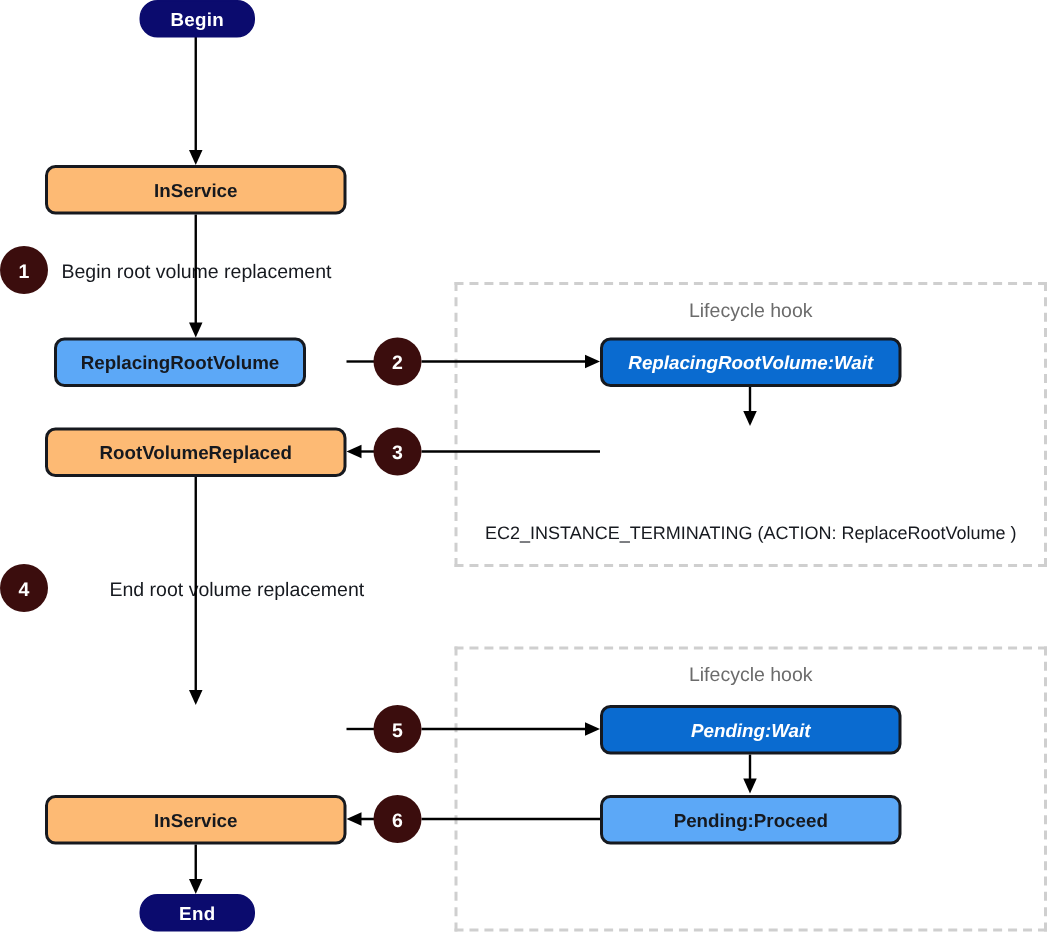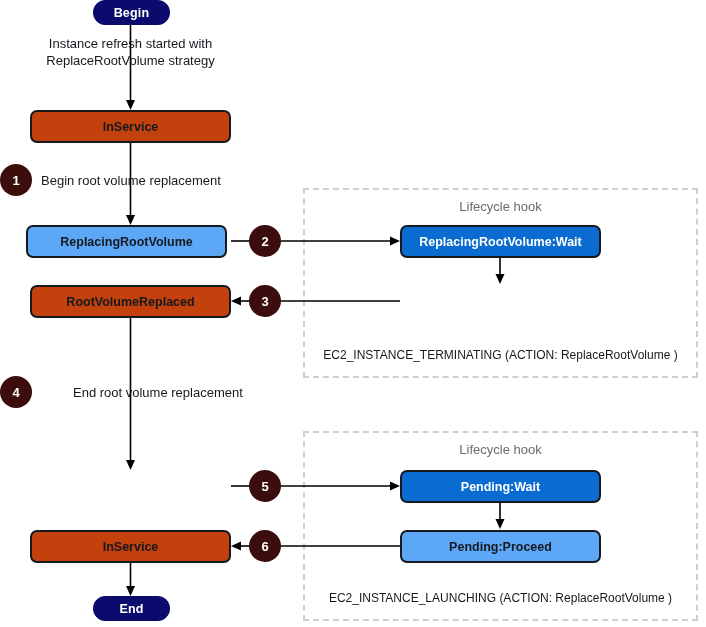--- a/index.html
+++ b/index.html
@@ -40,23 +40,23 @@
     border-radius: 7px;
     display: flex;
     align-items: center;
     justify-content: center;
     font-weight: bold;
     font-size: 12.5px;
     color: #16191f;
     box-sizing: border-box;
     text-align: center;
   }
-  .fill-light  { background: #c2410c; }
+  .fill-light  { background: #fdba74; }
   .fill-mid    { background: #5ca8f7; }
-  .fill-dark   { background: #0a6bd0; color: #ffffff; }
+  .fill-dark   { background: #0a6bd0; color: #ffffff; font-style: italic; }
 
   
   .badge {
     position: absolute;
     width: 32px;
     height: 32px;
     border-radius: 50%;
     background: #3b0d0d;
     color: #ffffff;
     font-weight: bold;
@@ -160,45 +160,42 @@
     <polygon class="wire-head" points="130.5,596 126,586 135,586"></polygon>
   </svg>
 
   <div class="hook-group" style="left:303px; top:188px; width:395px; height:190px;">
     <div class="hook-title" style="top:9px;">Lifecycle hook</div>
     <div class="hook-footer" style="top:158px;">EC2_INSTANCE_TERMINATING (ACTION: ReplaceRootVolume )</div>
   </div>
 
   <div class="hook-group" style="left:303px; top:431px; width:395px; height:190px;">
     <div class="hook-title" style="top:9px;">Lifecycle hook</div>
-    <div class="hook-footer" style="top:158px;">EC2_INSTANCE_LAUNCHING (ACTION: ReplaceRootVolume )</div>
   </div>
 
   <div class="pill" style="left:93px; top:0px; width:75px; height:23px; z-index:4;">Begin</div>
 
   <div class="pill" style="left:93px; top:596px; width:75px; height:23px; z-index:4;">End</div>
 
   <div class="state-box fill-light" style="left:30px; top:110px; width:201px; height:33px; z-index:4;">InService</div>
 
-  <div class="state-box fill-mid" style="left:26px; top:225px; width:201px; height:33px; z-index:4;">ReplacingRootVolume</div>
+  <div class="state-box fill-mid" style="left:36px; top:225px; width:168px; height:33px; z-index:4;">ReplacingRootVolume</div>
 
   <div class="state-box fill-light" style="left:30px; top:285px; width:201px; height:33px; z-index:4;">RootVolumeReplaced</div>
 
 
   <div class="state-box fill-light" style="left:30px; top:530px; width:201px; height:33px; z-index:4;">InService</div>
 
   <div class="state-box fill-dark" style="left:400px; top:225px; width:201px; height:33px; z-index:4;">ReplacingRootVolume:Wait</div>
 
 
   <div class="state-box fill-dark" style="left:400px; top:470px; width:201px; height:33px; z-index:4;">Pending:Wait</div>
 
   <div class="state-box fill-mid" style="left:400px; top:530px; width:201px; height:33px; z-index:4;">Pending:Proceed</div>
 
-  <div class="edge-label center" style="left:36px; top:35px; width:189px;">Instance refresh started with
-ReplaceRootVolume strategy</div>
 
   <div class="edge-label" style="left:41px; top:172px; width:240px;">Begin root volume replacement</div>
 
   <div class="edge-label" style="left:41px; top:384px; width:240px;margin-left:32px;">End root volume replacement</div>
 
   <div class="badge" style="left:0px; top:164px;">1</div>
 
   <div class="badge" style="left:249px; top:225px;">2</div>
 
   <div class="badge" style="left:249px; top:285px;">3</div>

